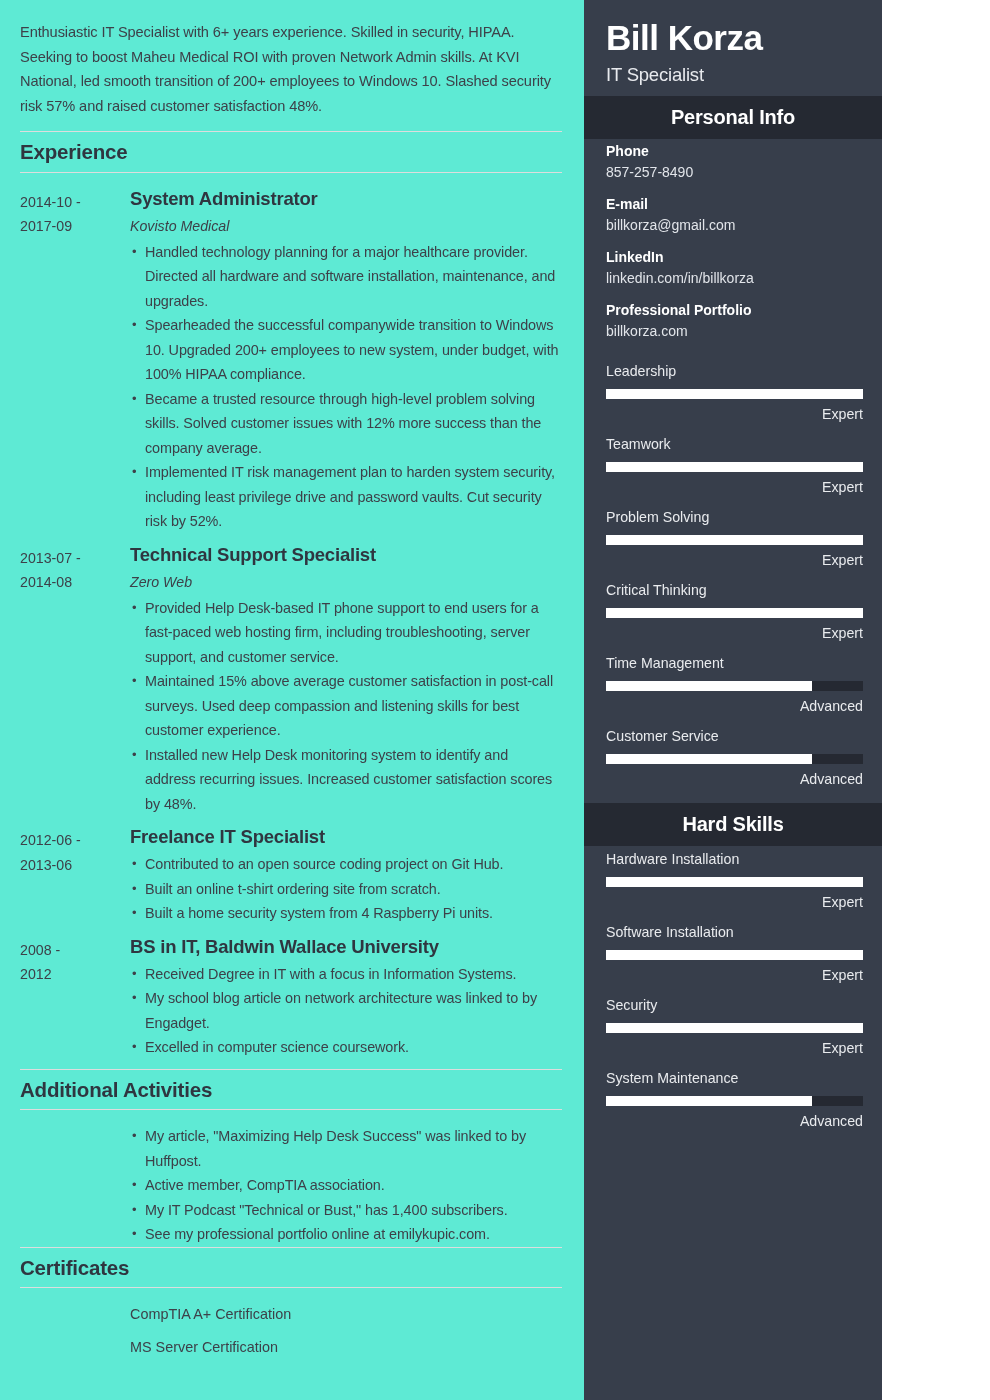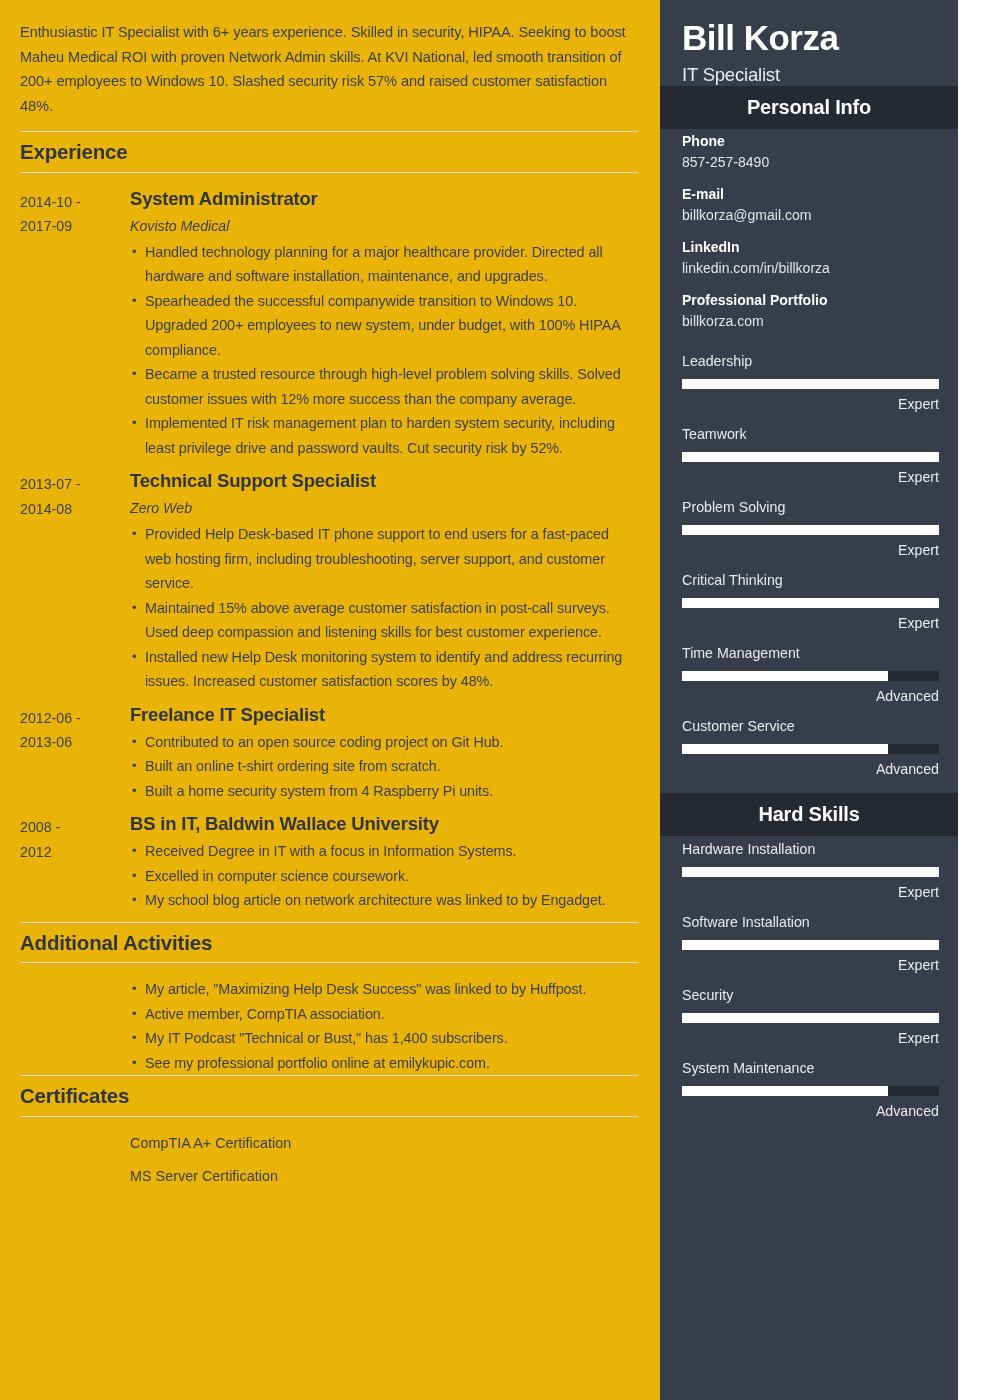--- a/index.html
+++ b/index.html
@@ -15,23 +15,23 @@
     position: relative;
     width: 990px;
     height: 1400px;
     display: flex;
     align-items: stretch;
     overflow: hidden;
   }
 
   
   .main {
-    width: 660px;
+    width: 584px;
     padding: 20px 22px 0 20px;
-    background: #eab308;
+    background: #5eead4;
   }
 
   .summary {
     font-size: 14.6px;
     line-height: 24.5px;
     color: #3d4149;
     margin-bottom: 13px;
     letter-spacing: -0.1px;
   }
 
@@ -113,21 +113,21 @@
   
   .sidebar {
     width: 298px;
     flex: 0 0 298px;
     background: #373e4b;
     color: #ffffff;
     padding-bottom: 20px;
   }
 
   .sb-top {
-    padding: 18px 22px 0 22px;
+    padding: 18px 22px 10px 22px;
   }
   .sb-name {
     font-size: 35px;
     font-weight: bold;
     line-height: 1.15;
     letter-spacing: -0.5px;
     color: #ffffff;
   }
   .sb-role {
     font-size: 18.5px;
@@ -257,22 +257,22 @@
       <div id="education-entries">
           <div class="entry">
             <div class="dates">
               <div>2008 -</div>
               <div>2012</div>
             </div>
             <div class="body">
               <h3>BS in IT, Baldwin Wallace University</h3>
               <ul class="bullets">
                 <li>Received Degree in IT with a focus in Information Systems.</li>
+                <li>My school blog article on network architecture was linked to by Engadget.</li>
                 <li>Excelled in computer science coursework.</li>
-                <li>My school blog article on network architecture was linked to by Engadget.</li>
               </ul>
             </div>
           </div>
         </div>
     </div>
 
     <div class="section">
       <div class="sec-head">
         <h2>Additional Activities</h2>
       </div>

